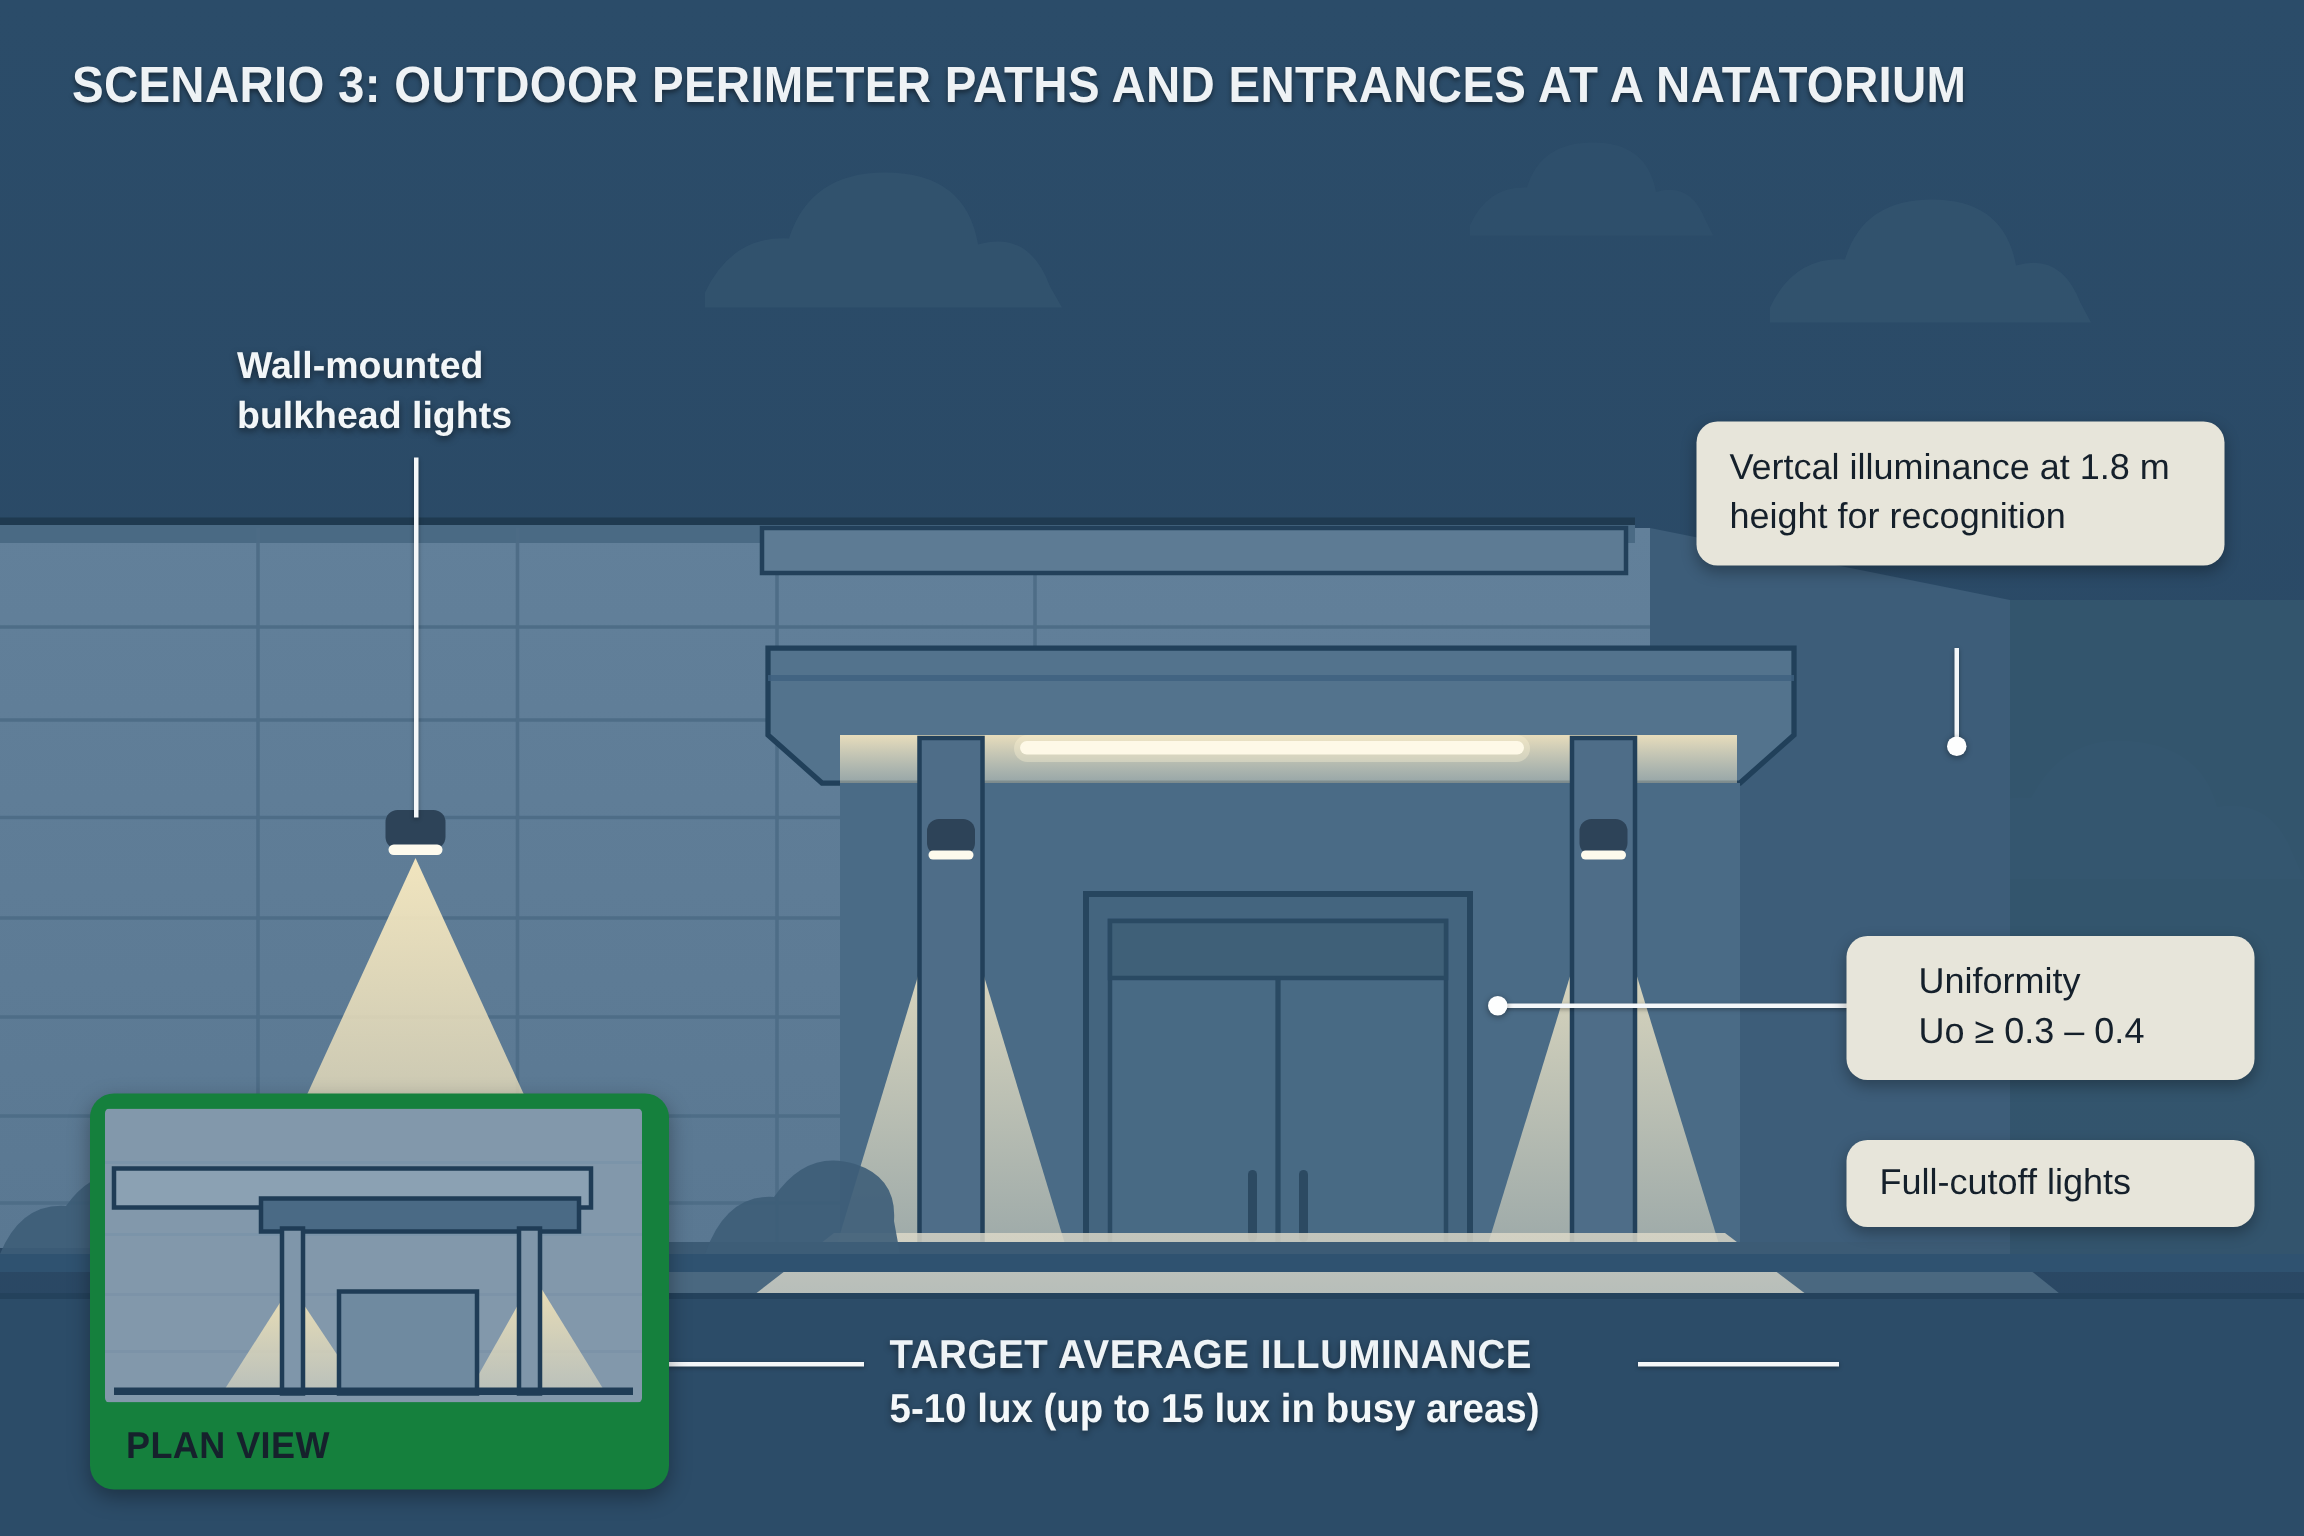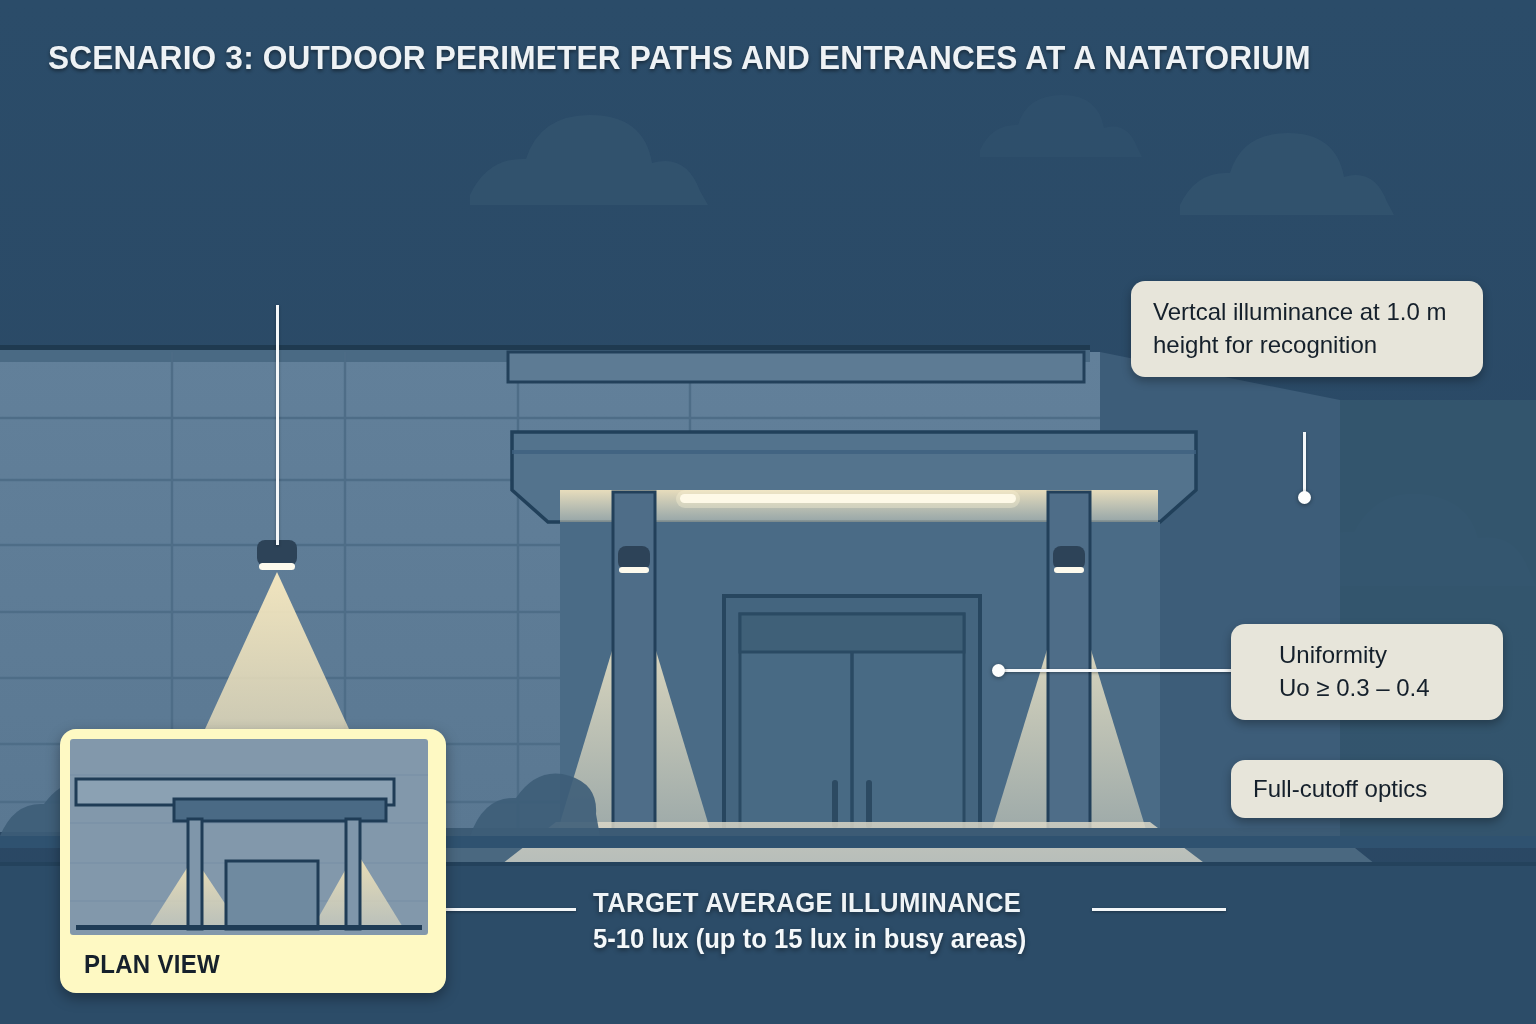--- a/index.html
+++ b/index.html
@@ -45,21 +45,21 @@
   .target-wrap{position:absolute;left:580px;top:888px;width:520px;text-align:left;}
   .target-l1{font-family:"Liberation Sans",sans-serif;font-weight:bold;font-size:27px;
     letter-spacing:.4px;color:#eef3f6;text-shadow:0 2px 5px rgba(0,0,0,.45);
     transform:scaleX(.95);transform-origin:center;}
   .target-l2{font-family:"Liberation Sans",sans-serif;font-weight:bold;font-size:27px;
     color:#f4f8fa;margin-top:5px;text-shadow:0 2px 5px rgba(0,0,0,.45);
     transform:scaleX(.95);transform-origin:center;}
 
   .planbox{
     position:absolute;left:60px;top:729px;width:386px;height:264px;
-    background:#fef9c3;border-radius:16px;
+    background:#15803d;border-radius:16px;
     box-shadow:0 5px 14px rgba(0,0,0,.35);
     box-sizing:border-box;padding:10px 10px 0 10px;
   }
   .plan-svgwrap{width:358px;height:196px;overflow:hidden;border-radius:3px;}
   .plan-label{
     position:absolute;left:24px;bottom:14px;
     font-family:"Liberation Sans",sans-serif;font-weight:bold;
     font-size:25px;color:#16212c;letter-spacing:.3px;
     transform:scaleX(.96);transform-origin:left center;
   }
@@ -202,26 +202,27 @@
 
   <div class="leader v" style="left:1303px;top:432px;height:66px;"></div>
   <div class="dot" style="left:1298px;top:491px;"></div>
 
   <div class="leader h" style="left:999px;top:669px;width:234px;"></div>
   <div class="dot" style="left:992px;top:664px;"></div>
 
   <div class="leader h" style="left:444px;top:908px;width:132px;"></div>
   <div class="leader h" style="left:1092px;top:908px;width:134px;"></div>
 
-
-  <div class="callout" id="co-vert">Vertcal illuminance at 1.0 m height for recognition</div>
+  <div class="lbl-white" id="lbl-wall">Wall-mounted<br>bulkhead lights</div>
+
+  <div class="callout" id="co-vert">Vertcal illuminance at 1.8 m height for recognition</div>
 
   <div class="callout" id="co-unif">Uniformity<br>Uo ≥ 0.3 – 0.4</div>
 
-  <div class="callout" id="co-cut">Full-cutoff optics</div>
+  <div class="callout" id="co-cut">Full-cutoff lights</div>
 
 
   <div class="target-wrap">
     <div class="target-l1">TARGET AVERAGE ILLUMINANCE</div>
     <div class="target-l2">5-10 lux (up to 15 lux in busy areas)</div>
   </div>
 
   <div class="planbox">
     <div class="plan-svgwrap">
       <svg viewBox="0 0 358 196" width="358" height="196">

